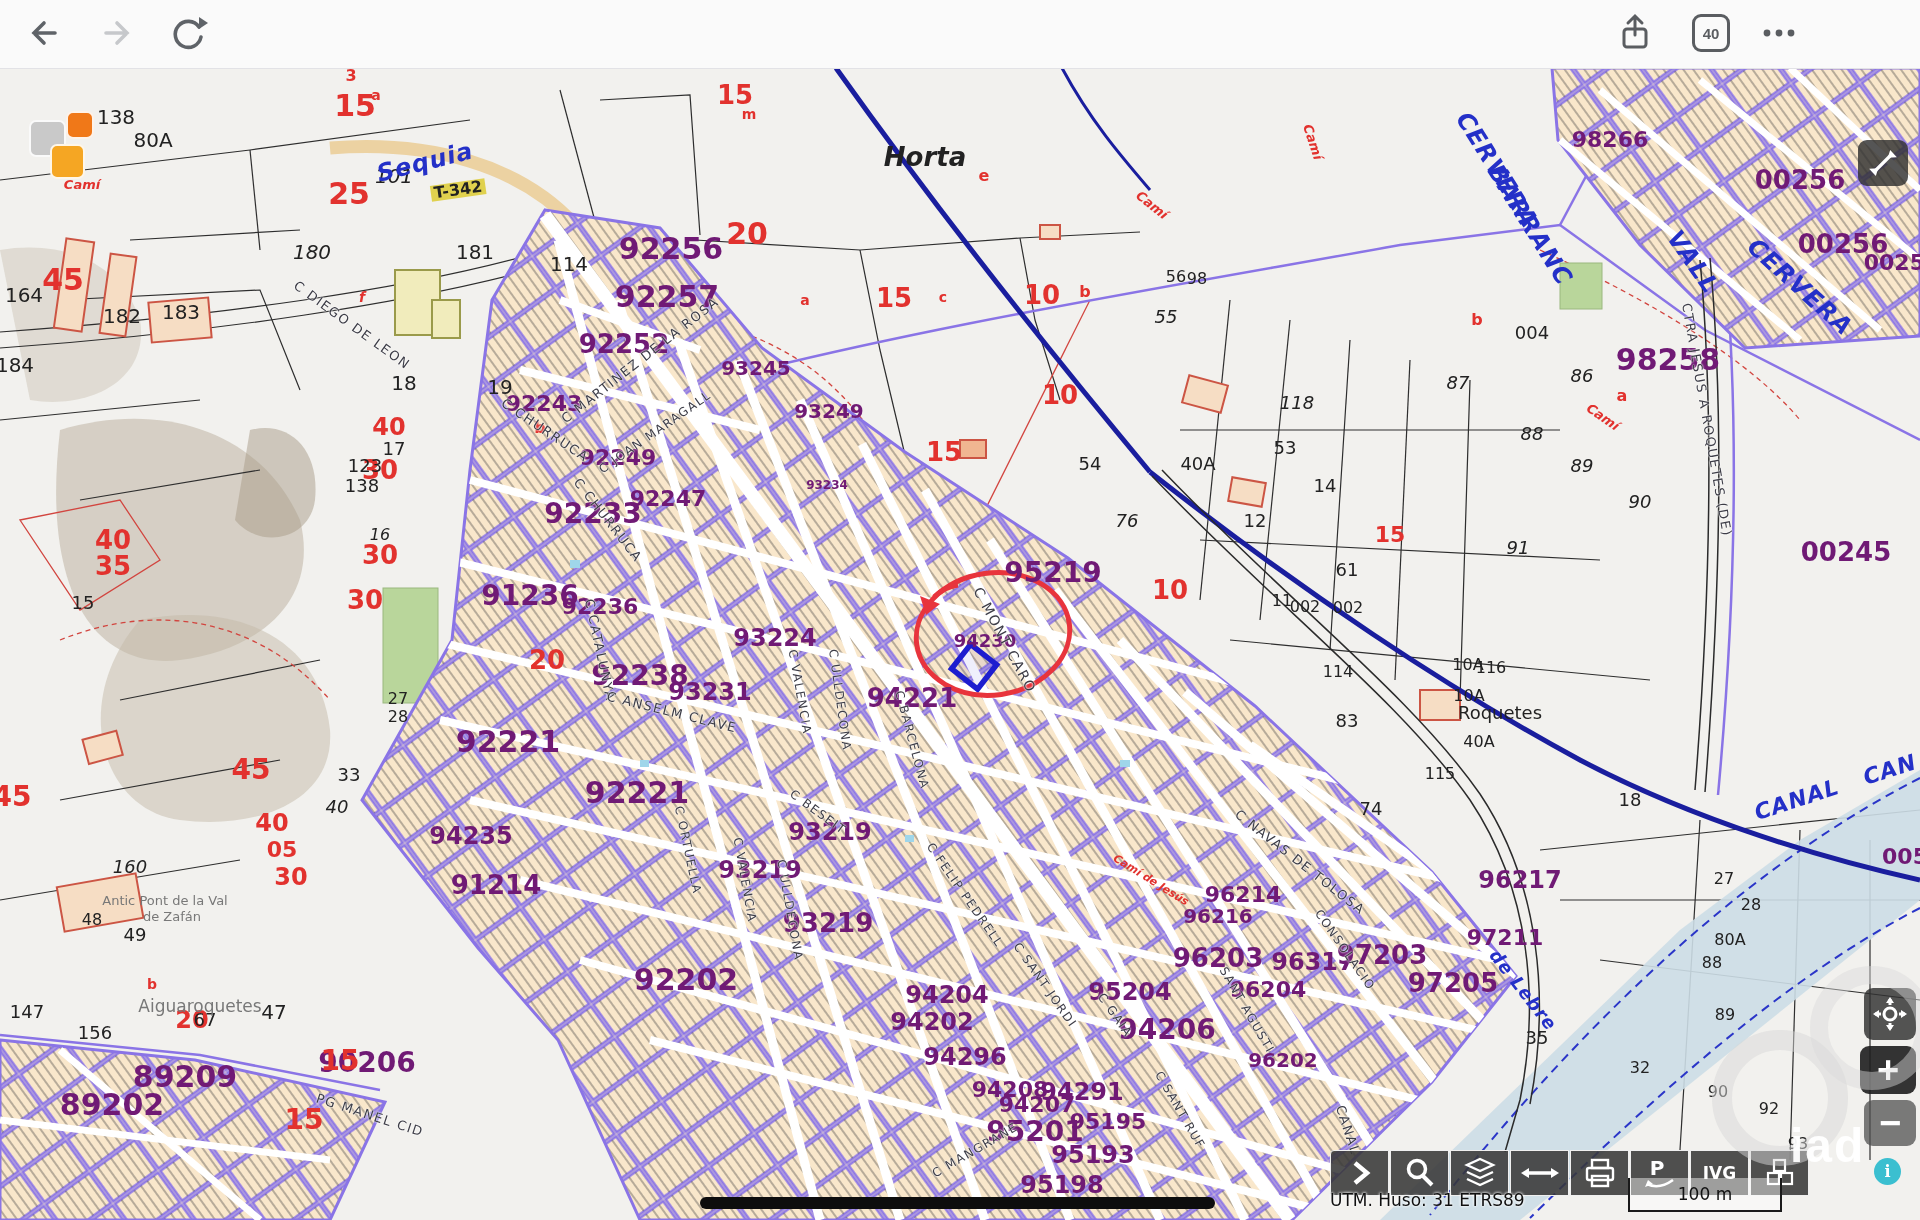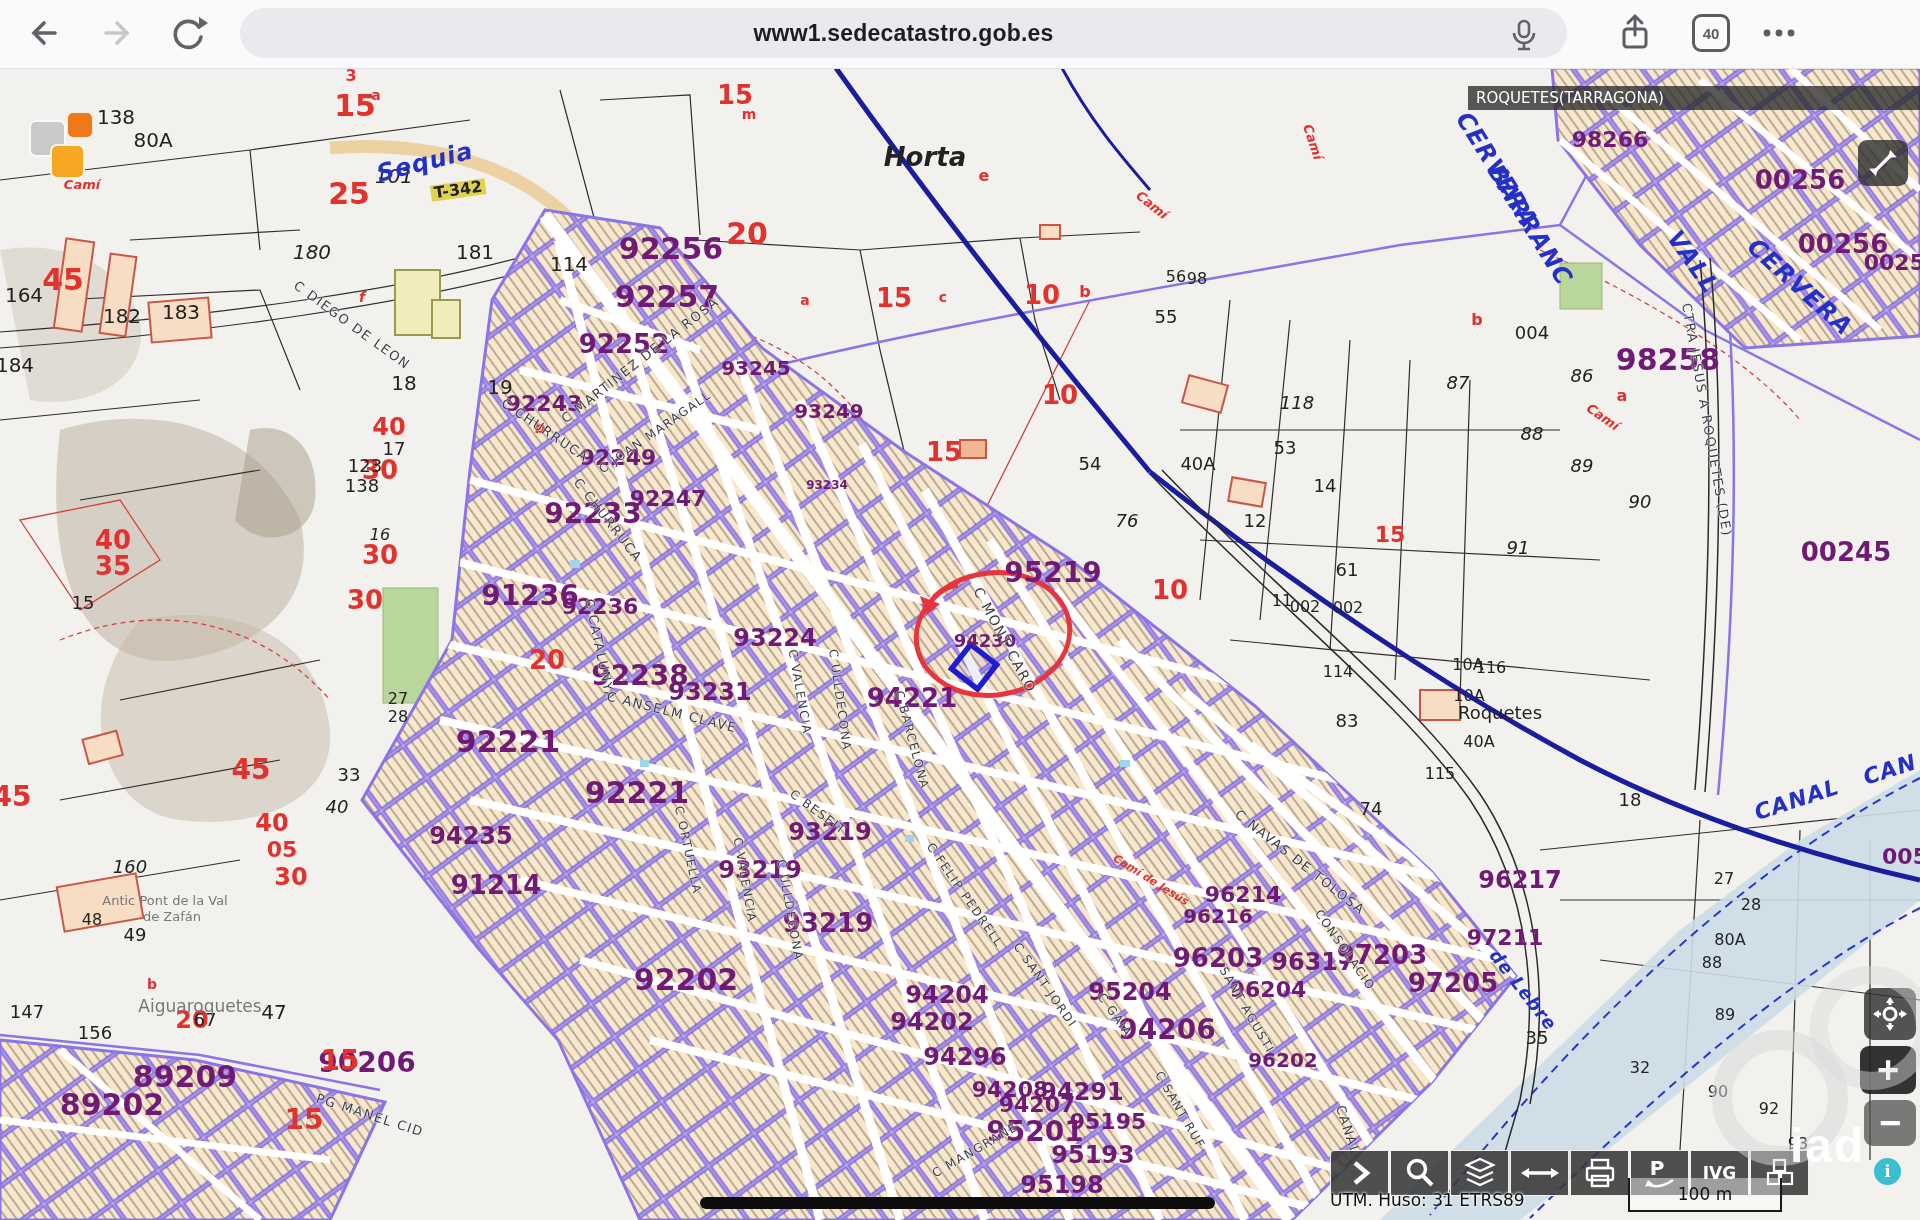--- a/index.html
+++ b/index.html
@@ -359,21 +359,21 @@
       <span class="ml black" style="left: 337px; top: 807px; font-size: 18px; font-style: italic;">40</span>
       <span class="ml black" style="left: 130px; top: 867px; font-size: 18px; font-style: italic;">160</span>
       <span class="ml black" style="left: 92px; top: 920px; font-size: 16px;">48</span>
       <span class="ml black" style="left: 135px; top: 935px; font-size: 18px;">49</span>
       <span class="ml black" style="left: 27px; top: 1012px; font-size: 18px;">147</span>
       <span class="ml black" style="left: 95px; top: 1033px; font-size: 18px;">156</span>
       <span class="ml black" style="left: 205px; top: 1020px; font-size: 18px;">67</span>
       <span class="ml black" style="left: 274px; top: 1012px; font-size: 20px;">47</span>
       <span class="ml black" style="left: 1176px; top: 277px; font-size: 16px;">56</span>
       <span class="ml black" style="left: 1197px; top: 279px; font-size: 16px;">98</span>
-      <span class="ml black" style="left: 1166px; top: 317px; font-size: 18px;">55</span>
+      <span class="ml black" style="left: 1166px; top: 317px; font-size: 18px; font-style: italic;">55</span>
       <span class="ml black" style="left: 1090px; top: 464px; font-size: 18px;">54</span>
       <span class="ml black" style="left: 1127px; top: 521px; font-size: 18px; font-style: italic;">76</span>
       <span class="ml black" style="left: 1198px; top: 464px; font-size: 18px;">40A</span>
       <span class="ml black" style="left: 1285px; top: 448px; font-size: 18px;">53</span>
       <span class="ml black" style="left: 1325px; top: 486px; font-size: 18px;">14</span>
       <span class="ml black" style="left: 1255px; top: 521px; font-size: 18px;">12</span>
       <span class="ml black" style="left: 1297px; top: 403px; font-size: 18px; font-style: italic;">118</span>
       <span class="ml black" style="left: 1347px; top: 570px; font-size: 18px;">61</span>
       <span class="ml black" style="left: 1282px; top: 601px; font-size: 16px;">11</span>
       <span class="ml black" style="left: 1305px; top: 607px; font-size: 16px;">002</span>
@@ -446,21 +446,20 @@
     </div>
 
   <div>
     <div class="lsq" style="left:29px;top:120px;width:33px;height:33px;background:#c9c9c9;"></div>
     <div class="lsq" style="left:66px;top:111px;width:24px;height:24px;background:#f07818;"></div>
     <div class="lsq" style="left:50px;top:144px;width:31px;height:31px;background:#f5a623;"></div>
   </div>
 
   <div class="photobar"></div>
 
-  <div class="muni">ROQUETES(TARRAGONA)</div>
 
   <div class="sqbtn" style="left:1858px;top:140px;width:50px;height:46px;">
     <svg width="34" height="34" viewBox="0 0 34 34">
       <path d="M10,24 L24,10" stroke="#fff" stroke-width="3.2" fill="none"></path>
       <polygon points="24,4 31,11 22,12" fill="#fff" transform="rotate(3 26 8)"></polygon>
       <polygon points="10,30 3,23 12,22" fill="#fff" transform="rotate(3 8 26)"></polygon>
     </svg>
   </div>
 
   <div class="sqbtn" style="left:1864px;top:988px;width:52px;height:52px;">
@@ -552,27 +551,20 @@
       <svg width="44" height="44" viewBox="0 0 44 44">
         <path d="M10,22 H31 M21,12 L31,22 L21,32" stroke="#c6c8cb" stroke-width="3.6" fill="none" stroke-linecap="round"></path>
         </svg>
     </div>
     <div class="nav-ic" style="left:165px;">
       <svg width="44" height="44" viewBox="0 0 44 44">
         <path d="M33,16 A13,13 0 1 0 35,26" stroke="#5f6368" stroke-width="3.6" fill="none" stroke-linecap="round"></path>
         <polygon points="33,6 33,18 42,12" fill="#5f6368"></polygon>
         </svg>
     </div>
-    <div class="urlpill">
-      <span class="urltxt">www1.sedecatastro.gob.es</span>
-      <svg class="mic" width="30" height="36" viewBox="0 0 30 36">
-        <rect x="10" y="4" width="10" height="16" rx="5" fill="none" stroke="#5f6368" stroke-width="2.6"></rect>
-        <path d="M5,16 a10,10 0 0 0 20,0 M15,26 V32 M9,32 H21" stroke="#5f6368" stroke-width="2.6" fill="none"></path>
-        </svg>
-    </div>
     <div class="nav-ic" style="left:1612px;">
       <svg width="44" height="44" viewBox="0 0 44 44">
         <rect x="11" y="18" width="22" height="18" rx="3" fill="none" stroke="#5a5d61" stroke-width="3"></rect>
         <path d="M22,6 V24 M15,12 L22,5 L29,12" stroke="#5a5d61" stroke-width="3" fill="none" stroke-linecap="round"></path>
         </svg>
     </div>
     <div class="nav-ic" style="left:1688px;">
       <div class="tabbox">40</div>
     </div>
     <div class="nav-ic" style="left:1756px;">

